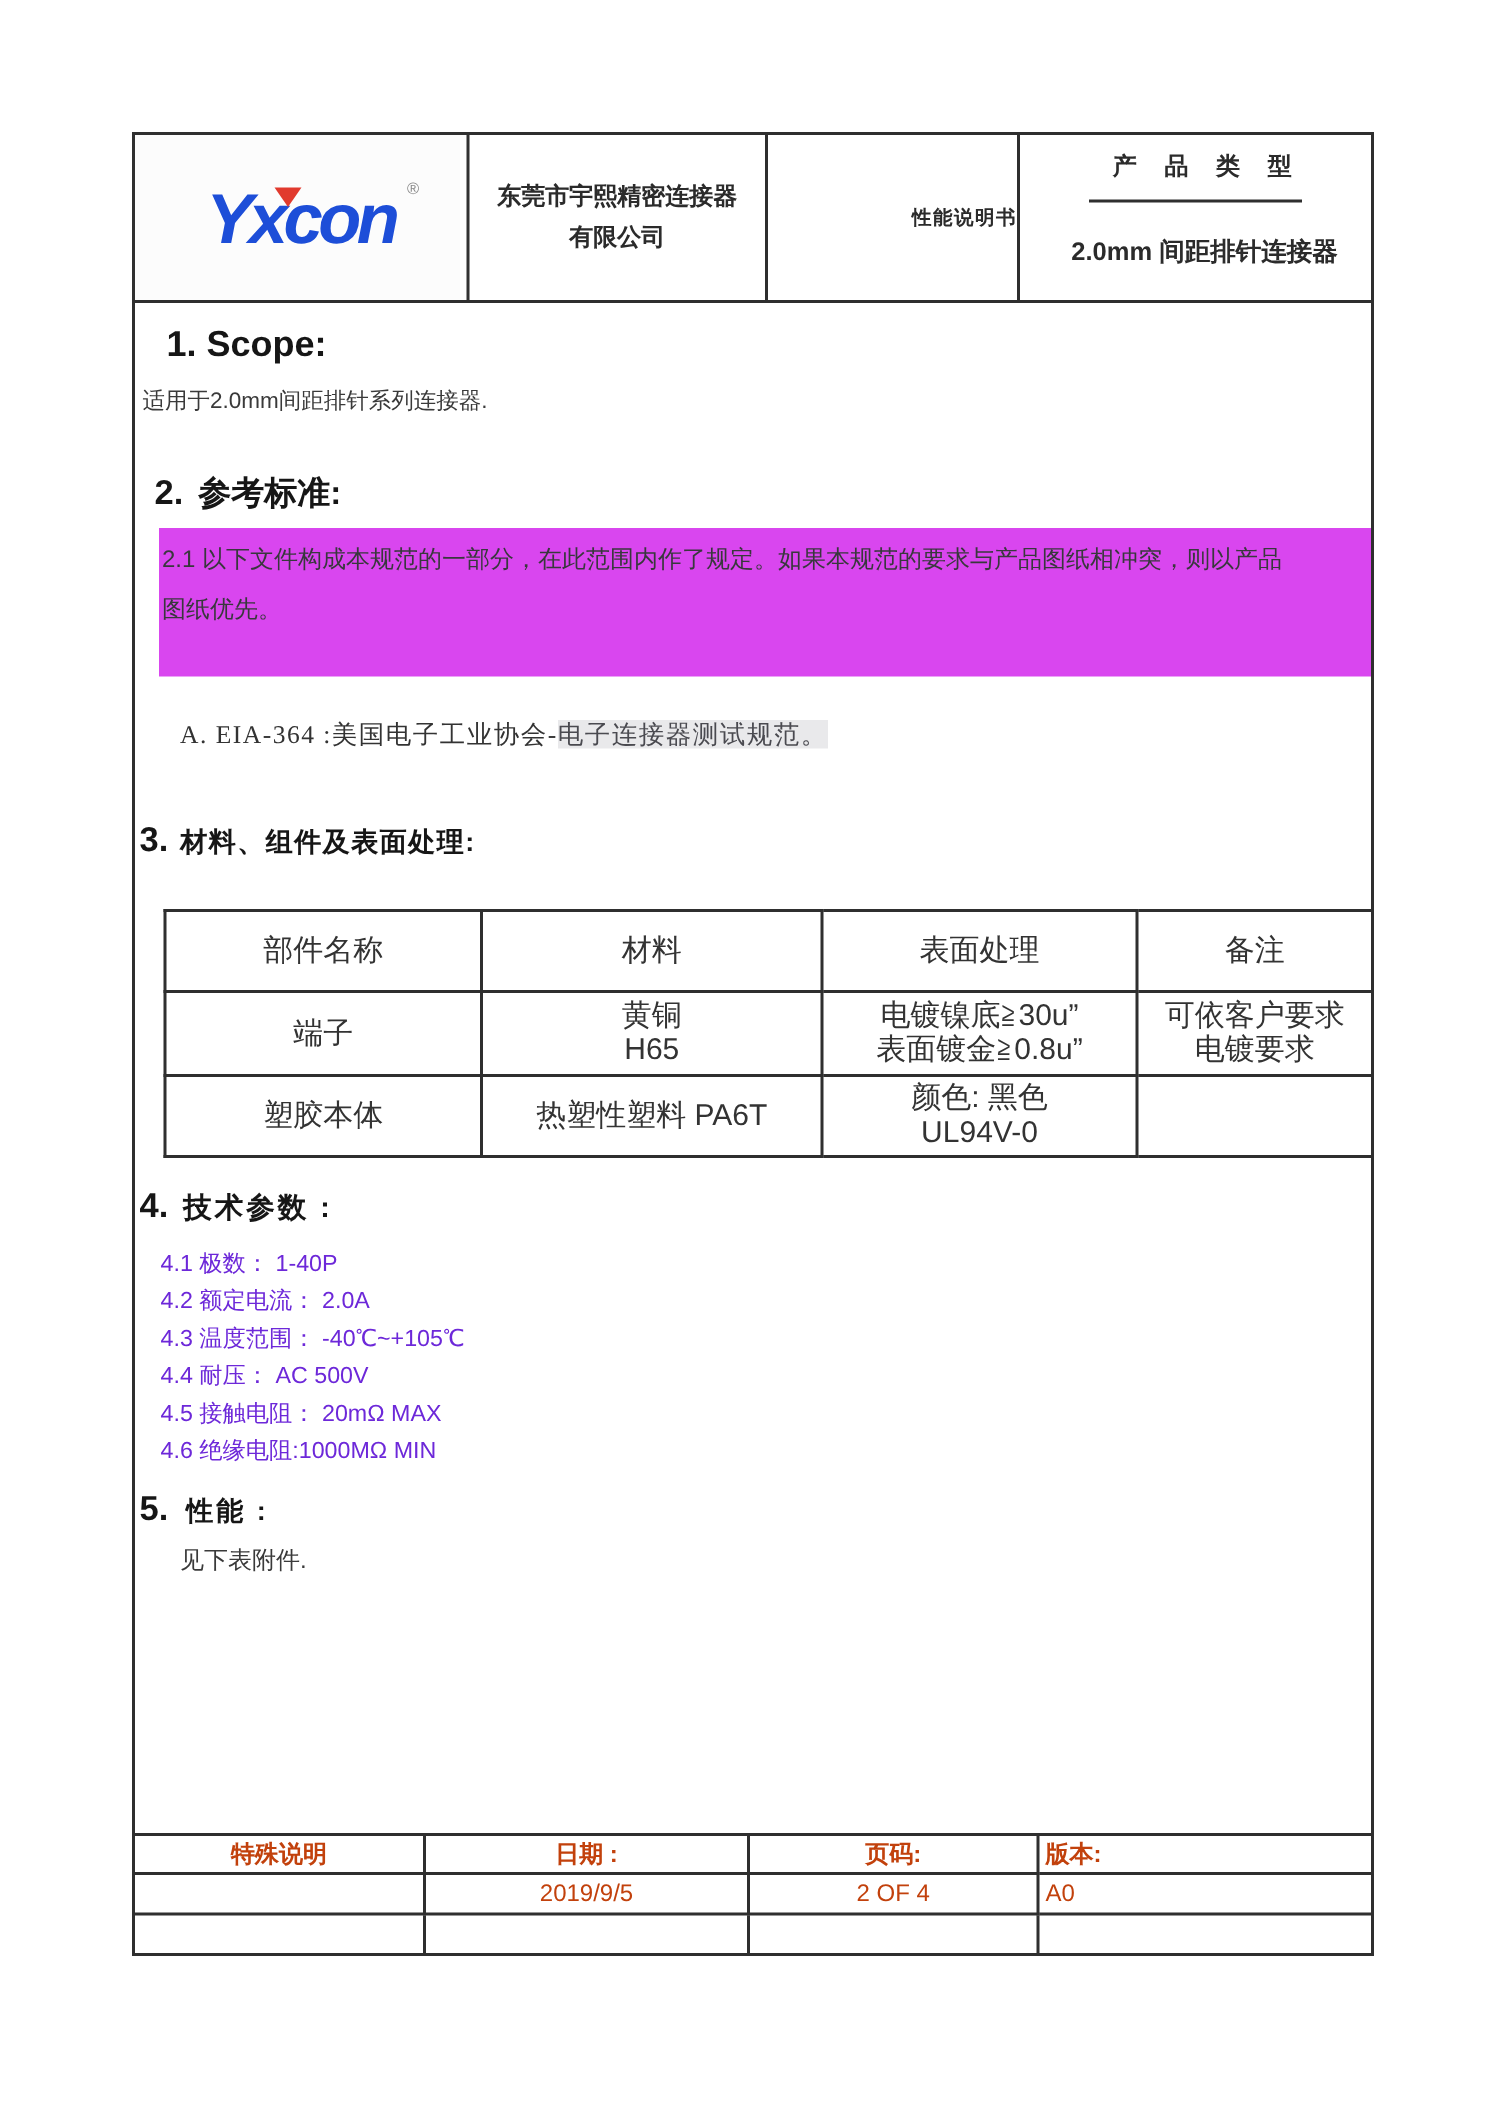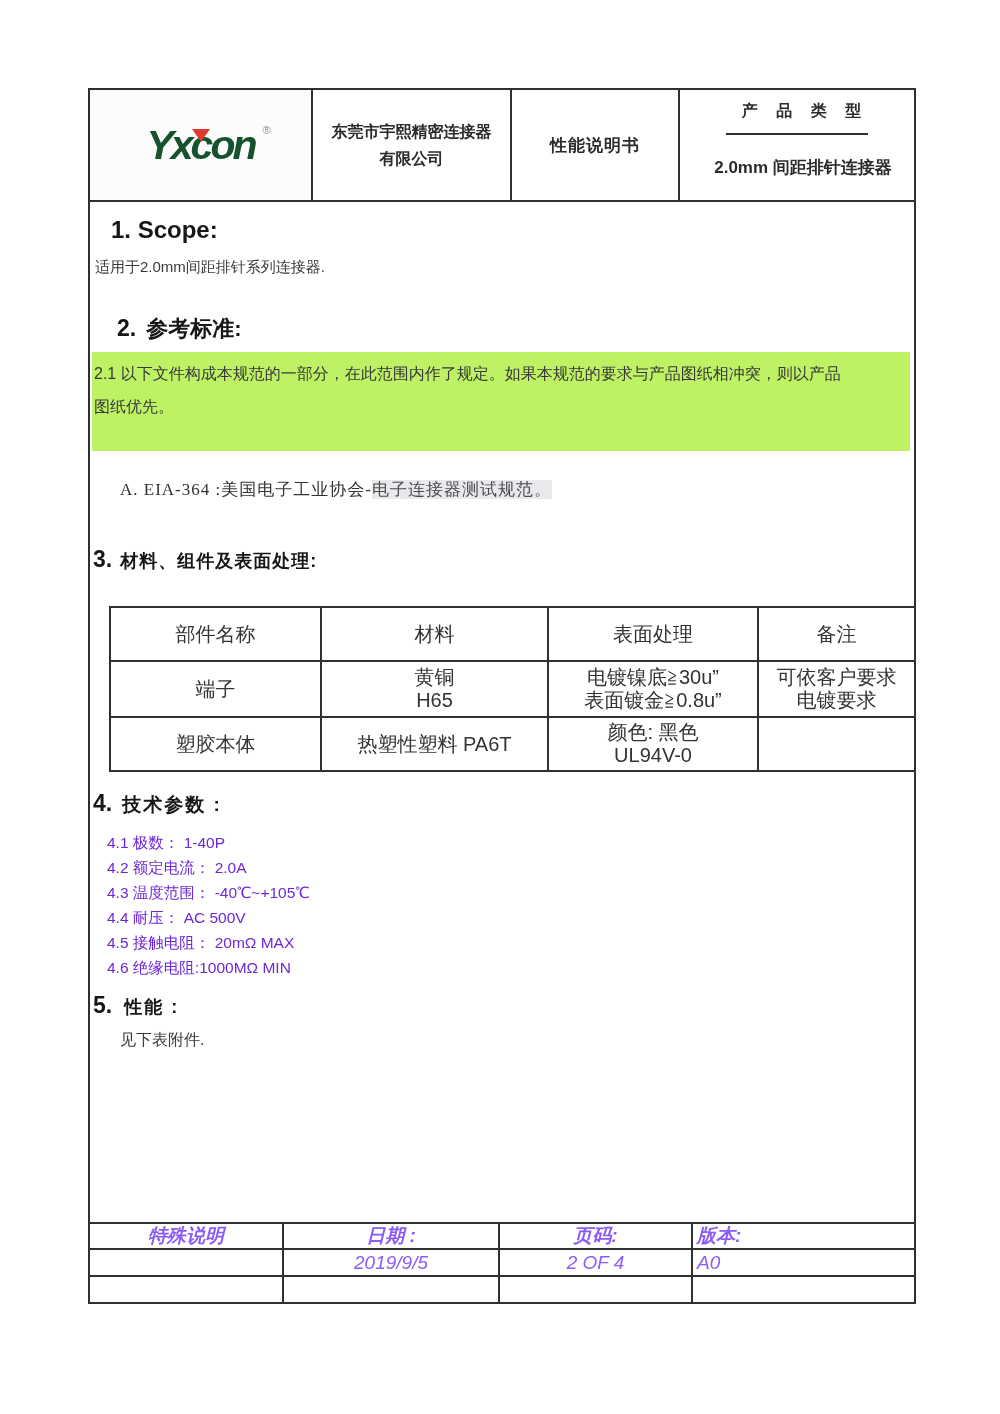--- a/index.html
+++ b/index.html
@@ -10,44 +10,44 @@
   .doc { position:absolute; left:88px; top:88px; width:828px; height:1216px;
          border:2px solid #2f2f2f; display:flex; flex-direction:column; background:#fff; }
 
   
   .hdr { display:grid; grid-template-columns:223px 199px 168px 1fr; height:112px;
          border-bottom:2px solid #2f2f2f; flex:0 0 auto; }
   .hdr-cell { border-right:2px solid #2f2f2f; display:flex; align-items:center; justify-content:center; }
   .hdr-cell:last-child { border-right:none; }
   .logo-cell { background:#fcfcfc; position:relative; }
   .logo-box { position:relative; display:inline-block; padding:0 10px; }
-  .logo-text { font-style:italic; font-weight:900; font-size:41px; letter-spacing:-3px;
-               color:#14532d; font-family:"Liberation Sans", sans-serif; }
+  .logo-text { font-style:italic; font-weight:900; font-size:47px; letter-spacing:-3px;
+               color:#1d4ed8; font-family:"Liberation Sans", sans-serif; }
   .logo-tri { position:absolute; left:56px; top:7px; width:0; height:0;
               border-left:9px solid transparent; border-right:9px solid transparent;
               border-top:13px solid #e13a2e; }
   .logo-reg { position:absolute; right:-6px; top:2px; font-size:11px; color:#8a8a8a; font-style:normal; }
   .company-cell span { display:block; width:162px; text-align:center; font-weight:bold;
                        font-size:16px; line-height:27px; }
-  .doctype-cell { font-weight:bold; font-size:17px; letter-spacing:1px; }
+  .doctype-cell { font-weight:bold; font-size:13px; letter-spacing:1px;justify-content:flex-end; }
   .ptype-col { display:flex; flex-direction:column; }
   .ptype-label { height:45px; border-bottom:2px solid #2f2f2f; display:flex; align-items:center;
                  padding-left:16px; font-weight:bold; font-size:16px; letter-spacing:7px; }
   .ptype-value { flex:1; display:flex; align-items:center; padding-left:12px;
                  font-weight:bold; font-size:17px; }
 
   
   .bodyarea { position:relative; flex:1 1 auto; overflow:hidden; }
   .abs { position:absolute; }
   .h-scope { top:14px; left:21px; font-weight:bold; font-size:24px; color:#161616; }
   .scope-text { top:56px; left:5px; font-size:15px; color:#3a3a3a; }
-  .h-s2 { top:112px; left:27px; color:#161616; }
+  .h-s2 { top:112px; left:13px; color:#161616; }
   .h-s2 .num { font-weight:bold; font-size:23px; margin-right:10px; }
   .h-s2 .ttl { font-weight:bold; font-size:22px; }
-  .band { top:150px; left:2px; width:818px; height:99px; background:#bef264;
+  .band { top:150px; left:16px; width:818px; height:99px; background:#d946ef;
           padding:5px 0 0 2px; font-size:16px; line-height:33px; color:#38383c; }
   .band .l22 { display:flex; }
   .band .l22 .n { margin-right:16px; }
   .eia-line { top:276px; left:30px; font-family:"Liberation Serif", serif;
               font-size:17px; letter-spacing:1px; color:#333; }
   .eia-line .hl { background:#e9e9eb; color:#4a4a50; }
   .h-s3 { top:344px; left:3px; color:#161616; }
   .h-s3 .num { font-weight:bold; font-size:23px; margin-right:8px; }
   .h-s3 .ttl { font-weight:bold; font-size:18px; letter-spacing:1px; }
   .h-s4 { top:588px; left:3px; color:#161616; }
@@ -68,21 +68,21 @@
   table.mtable tr.mrow1 td { height:56px; }
   table.mtable tr.mrow2 td { height:54px; }
   .cell-line:empty { display:none; }
 
   
   .ftr { flex:0 0 auto; height:80px; border-top:2px solid #2f2f2f;
          display:grid; grid-template-columns:194px 216px 193px 1fr;
          grid-template-rows:26px 27px 1fr; }
   .f-cell { border-right:2px solid #2f2f2f; border-bottom:2px solid #2f2f2f;
             display:flex; align-items:center; justify-content:center;
-            font-size:19px; color:#8b5cf6; overflow:hidden;font-style:italic; }
+            font-size:16px; color:#c2410c; overflow:hidden; }
   .f-cell.last-col { border-right:none; justify-content:flex-start; padding-left:4px; }
   .f-cell.last-row { border-bottom:none; }
   .f-cell.fh { font-weight:bold; }
 </style>
 </head>
 <body>
 
 <div class="page">
   <div class="doc">
 

